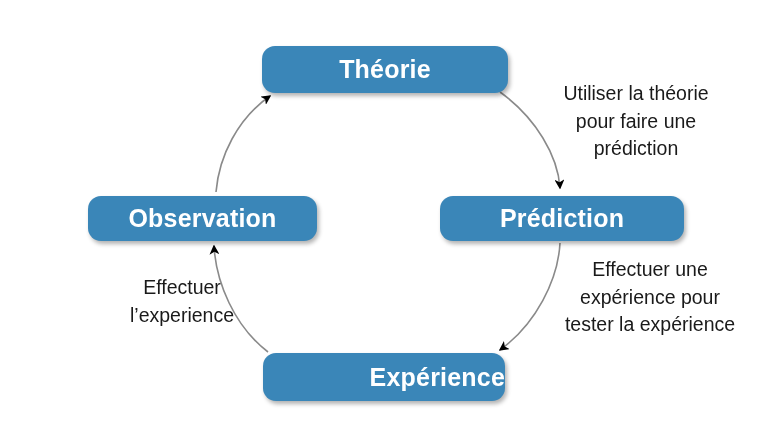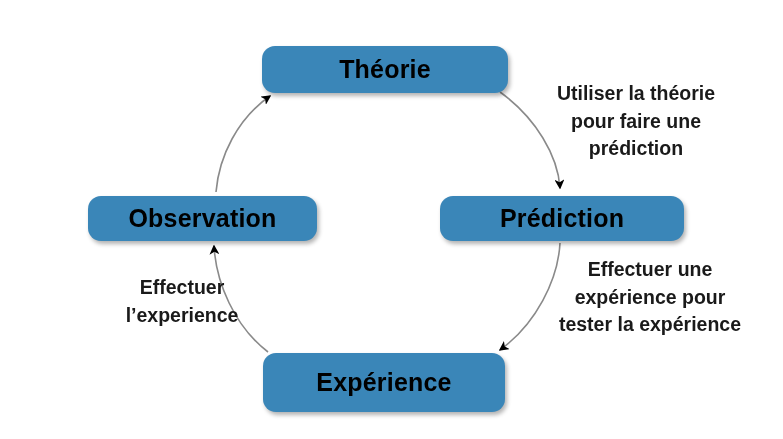--- a/index.html
+++ b/index.html
@@ -26,42 +26,42 @@
     position: absolute;
     background: #3a86b8;
     border-radius: 13px;
     box-shadow: 2px 3px 4px rgba(0,0,0,0.30);
     display: flex;
     align-items: center;
     justify-content: center;
     z-index: 3;
   }
   .node-label {
-    color: #000000;
+    color: #ffffff;
     font-weight: bold;
     font-size: 25px;
     letter-spacing: 0.2px;
     line-height: 1;
     white-space: nowrap;
   }
   .annotation {
     position: absolute;
     color: #1a1a1a;
     font-size: 19.5px;
     line-height: 1.42;
     text-align: center;
     white-space: nowrap;
     z-index: 2;
   }
-  .annotation div { white-space: nowrap; font-weight: bold; }
+  .annotation div { white-space: nowrap; }
 
   
   #node-theorie    { left: 262px; top: 46px;  width: 246px; height: 47px; }
   #node-prediction { left: 440px; top: 196px; width: 244px; height: 45px; }
-  #node-experience { left: 263px; top: 353px; width: 242px; height: 59px; }
+  #node-experience { left: 263px; top: 353px; width: 242px; height: 48px; justify-content: flex-end; }
   #node-observation{ left: 88px;  top: 196px; width: 229px; height: 45px; text-align: center; }
 
   
   #ann-theorie-prediction   { left: 520px; top: 80px;  width: 232px; }
   #ann-prediction-experience{ left: 530px; top: 256px; width: 240px; }
   #ann-experience-observation { left: 92px; top: 274px; width: 180px; }
   #ann-observation-theorie  { left: 20px;  top: 106px; width: 238px; }
 </style>
 </head>
 <body>

